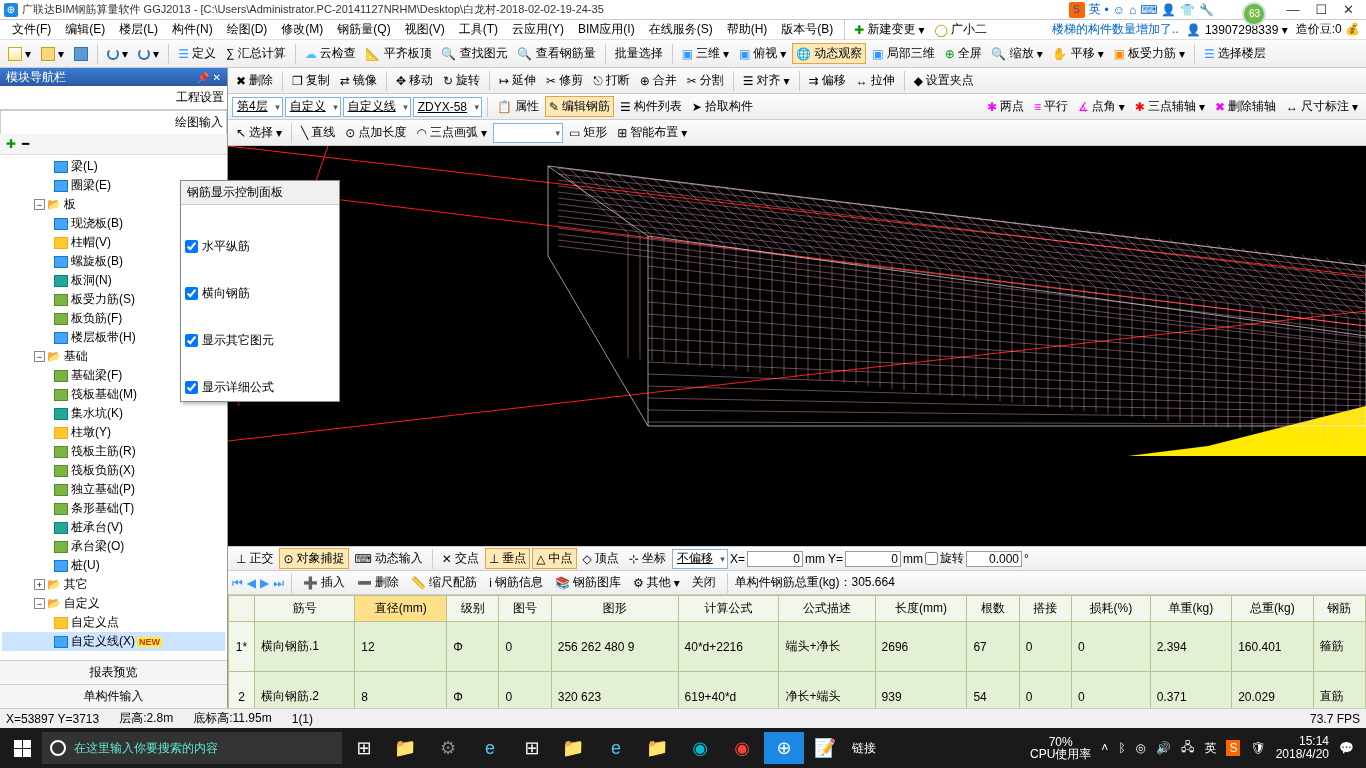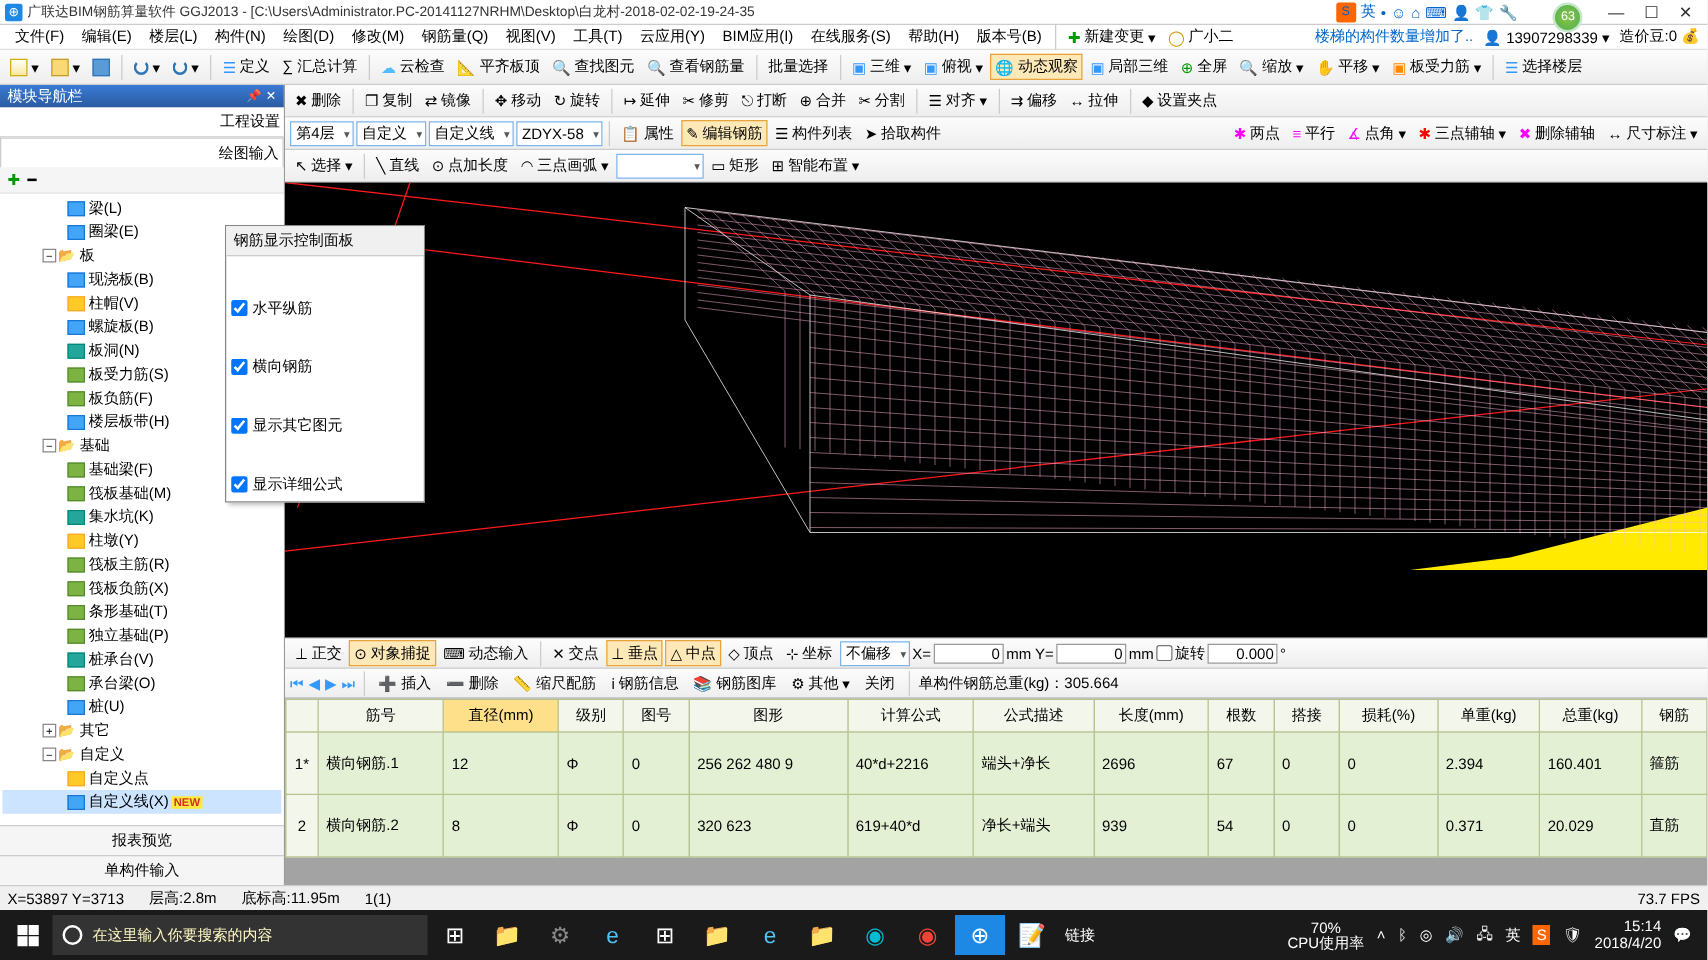--- a/index.html
+++ b/index.html
@@ -42,44 +42,44 @@
 .tree-node .ticon { width: 14px; height: 12px; background: #7cb342; border: 1px solid #558b2f; margin-right: 3px; }
 .tree-node .ticon.blue { background: #42a5f5; border-color: #1976d2; }
 .tree-node .ticon.yellow { background: #ffca28; border-color: #f9a825; }
 .tree-node .ticon.teal { background: #26a69a; border-color: #00897b; }
 .tree-node.sel { background: #cce4ff; }
 .tree-node .new-tag { background: #ffeb3b; color: #d32f2f; font-size: 9px; padding: 0 2px; margin-left: 2px; font-weight: bold; }
 .bottom-tabs { display: flex; flex-direction: column; }
 .bottom-tabs .bt { text-align: center; padding: 3px; background: #f5f5f5; border-top: 1px solid #ccc; cursor: pointer; }
 .right-panel { flex: 1; display: flex; flex-direction: column; position: relative; }
 .sub-toolbar { height: 26px; background: linear-gradient(#fcfcfc,#eee); border-bottom: 1px solid #ccc; display: flex; align-items: center; padding: 0 4px; gap: 2px; }
-.combo { height: 20px; border: 1px solid #7eb4ea; background: #fff; padding: 0 14px 0 4px; position: relative; cursor: pointer; display: inline-flex; align-items: center; }
+.combo { height: 20px; border: 1px solid #7eb4ea; background: #fff; padding: 0 14px 0 4px; position: relative; cursor: pointer; display: inline-flex; align-items: center; text-decoration: underline; }
 .combo::after { content: "▾"; position: absolute; right: 2px; font-size: 9px; color: #555; }
 .viewport { flex: 1; background: #000; position: relative; overflow: hidden; }
 .viewport svg { position: absolute; top: 0; left: 0; }
 .float-panel { position: absolute; left: 180px; top: 180px; width: 160px; background: #fff; border: 1px solid #888; box-shadow: 2px 2px 4px rgba(0,0,0,0.3); z-index: 10; }
 .float-panel .fp-title { background: #f0f0f0; padding: 3px 6px; border-bottom: 1px solid #ccc; }
 .float-panel .fp-body { padding: 4px; }
 .float-panel label { display: flex; align-items: center; gap: 4px; padding: 1px 0; margin-top: 28px; }
 .snap-bar { height: 24px; background: linear-gradient(#fcfcfc,#eee); border-top: 1px solid #ccc; display: flex; align-items: center; padding: 0 4px; gap: 2px; }
 .snap-bar input[type=text] { width: 56px; height: 16px; border: 1px solid #999; text-align: right; padding-right: 2px; }
 .nav-bar { height: 24px; background: linear-gradient(#fcfcfc,#eee); border-top: 1px solid #ccc; display: flex; align-items: center; padding: 0 4px; gap: 4px; }
-.grid-area { height: 150px; overflow: auto; background: #a3a3a3; border-top: 1px solid #ccc; }
+.grid-area { height: 114px; overflow: auto; background: #000000; border-top: 1px solid #ccc; }
 table.grid { border-collapse: collapse; width: 100%; }
 table.grid th { background: #f3f6eb; border: 1px solid #b8c48e; padding: 4px 6px; font-weight: normal; height: 22px; }
 table.grid th.hi { background: #ffe08a; }
 table.grid td { border: 1px solid #b8c48e; background: #e4f0d4; padding: 4px 6px; height: 50px; text-align: left; vertical-align: middle; }
 table.grid td.rowhead { background: #f3f6eb; text-align: center; width: 26px; }
 .status-bar { height: 20px; background: #f0f0f0; border-top: 1px solid #ccc; display: flex; align-items: center; padding: 0 6px; gap: 20px; font-size: 11px; }
 .status-bar .right { margin-left: auto; }
 .taskbar { height: 40px; background: #1a1a1a; display: flex; align-items: center; padding: 0 4px; gap: 2px; color: #fff; }
 .taskbar .start { width: 36px; height: 32px; display: flex; align-items: center; justify-content: center; }
 .taskbar .start-grid { display: grid; grid-template-columns: 8px 8px; grid-template-rows: 8px 8px; gap: 1px; }
 .taskbar .start-grid div { background: #fff; }
-.taskbar .search { flex: 0 0 300px; height: 32px; background: #333; display: flex; align-items: center; padding: 0 8px; gap: 8px; color: #fef9c3; }
+.taskbar .search { flex: 0 0 300px; height: 32px; background: #333; display: flex; align-items: center; padding: 0 8px; gap: 8px; color: #5eead4; }
 .taskbar .search .circ { width: 16px; height: 16px; border: 2px solid #fff; border-radius: 50%; }
 .taskbar .tb-ico { width: 40px; height: 32px; display: flex; align-items: center; justify-content: center; font-size: 18px; cursor: pointer; }
 .taskbar .tray { margin-left: auto; display: flex; align-items: center; gap: 10px; font-size: 11px; padding-right: 8px; }
 .taskbar .clock { text-align: right; line-height: 13px; }
 </style>
 </head>
 <body>
 
 <div class="title-bar">
   <div class="app-icon">⊕</div>
@@ -262,25 +262,25 @@
         <div class="tree-node lv3">
           <span class="ticon green"></span>
           <span>筏板主筋(R)</span>
         </div>
         <div class="tree-node lv3">
           <span class="ticon green"></span>
           <span>筏板负筋(X)</span>
         </div>
         <div class="tree-node lv3">
           <span class="ticon green"></span>
+          <span>独立基础(P)</span>
+        </div>
+        <div class="tree-node lv3">
+          <span class="ticon green"></span>
           <span>条形基础(T)</span>
-        </div>
-        <div class="tree-node lv3">
-          <span class="ticon green"></span>
-          <span>独立基础(P)</span>
         </div>
         <div class="tree-node lv3">
           <span class="ticon teal"></span>
           <span>桩承台(V)</span>
         </div>
         <div class="tree-node lv3">
           <span class="ticon green"></span>
           <span>承台梁(O)</span>
         </div>
         <div class="tree-node lv3">

